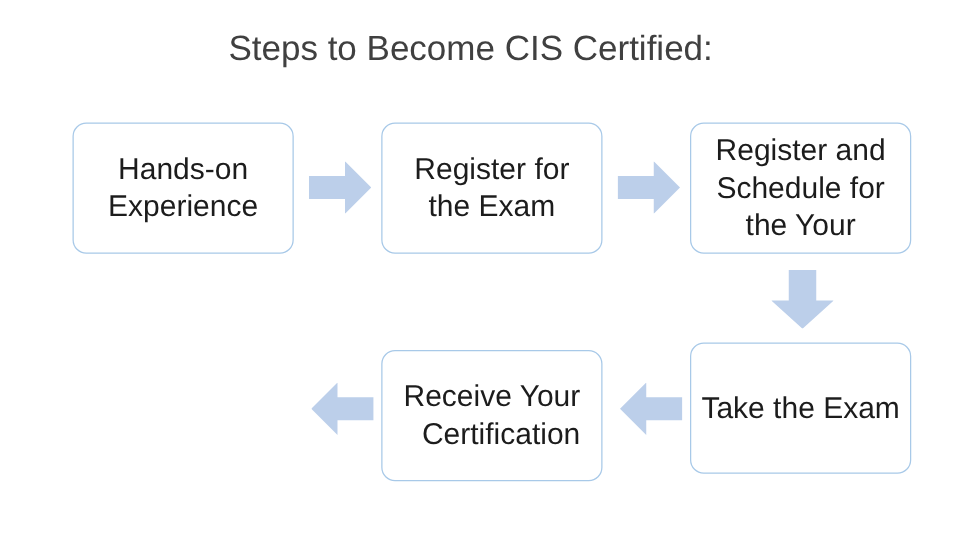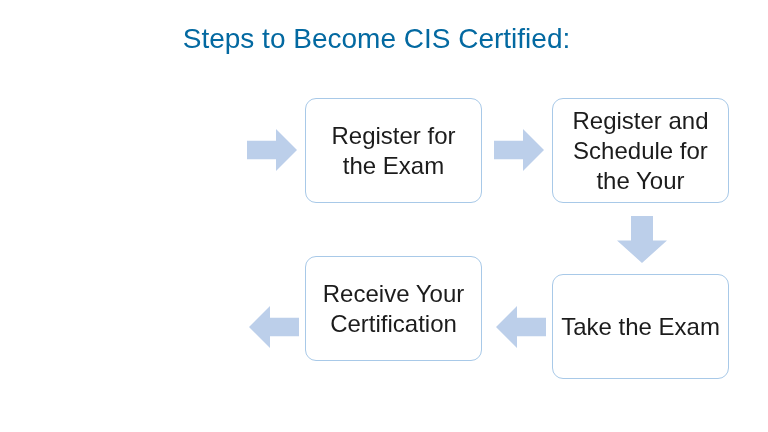--- a/index.html
+++ b/index.html
@@ -16,21 +16,21 @@
     overflow: hidden;
   }
   .title {
     position: absolute;
     top: 22px;
     left: 0;
     right: 15px;
     text-align: center;
     font-size: 28px;
     line-height: 34px;
-    color: #0369a1;
+    color: #404040;
   }
   .step {
     position: absolute;
     width: 177px;
     height: 105px;
     box-sizing: border-box;
     background: #ffffff;
     border: 1.5px solid #a8c9e8;
     border-radius: 11px;
     display: flex;
@@ -41,21 +41,21 @@
     line-height: 30px;
     color: #1c1c1c;
     padding: 0 6px;
   }
   .step-label { white-space: pre-line; }
 
   .s1 { left: 58px;  top: 98px; }
   .s2 { left: 305px; top: 98px; }
   .s3 { left: 552px; top: 98px; }
   .s4 { left: 552px; top: 274px; }
-  .s5 { left: 305px; top: 256px; }
+  .s5 { left: 305px; top: 280px; text-align: right; }
   .s6 { left: 58px;  top: 274px; }
 
   .arrow {
     position: absolute;
     background: #bccfea;
   }
   .a-right {
     width: 50px; height: 42px;
     clip-path: polygon(0 28%, 58% 28%, 58% 0, 100% 50%, 58% 100%, 58% 72%, 0 72%);
   }
@@ -73,20 +73,24 @@
   .a4 { left: 496px; top: 306px; }
   .a5 { left: 249px; top: 306px; }
 </style>
 </head>
 <body>
 
 <div class="canvas">
 
   <div class="title">Steps to Become CIS Certified:</div>
 
+  <div class="step s1">
+    <span class="step-label">Hands-on
+Experience</span>
+  </div>
 
   <div class="arrow a-right a1"></div>
 
   <div class="step s2">
     <span class="step-label">Register for
 the Exam</span>
   </div>
 
   <div class="arrow a-right a2"></div>
 

